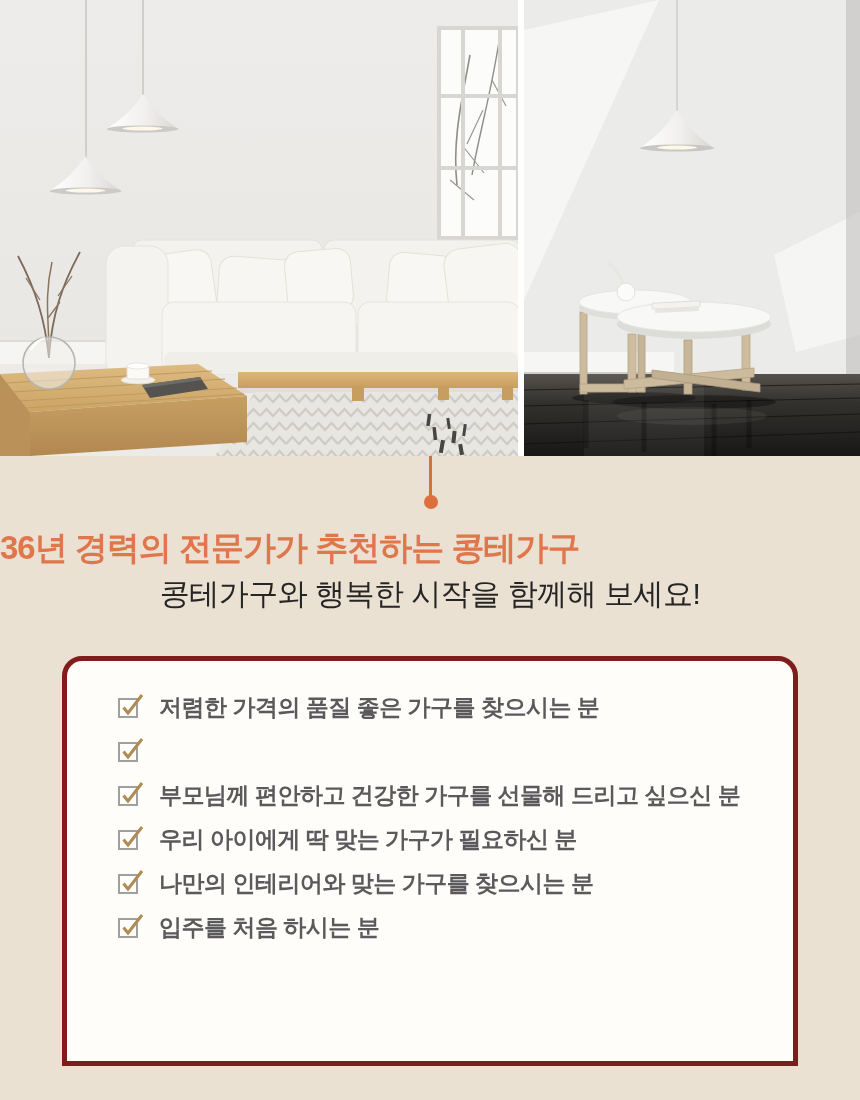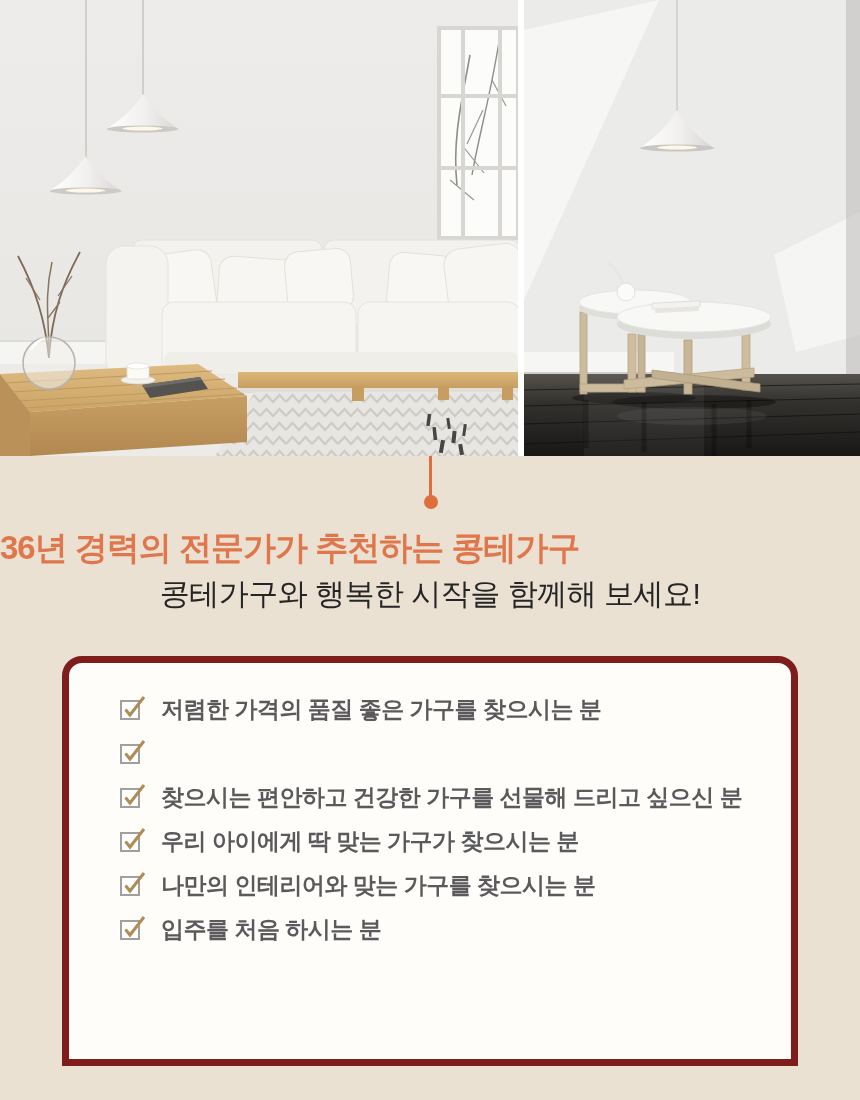--- a/index.html
+++ b/index.html
@@ -24,21 +24,21 @@
     letter-spacing:-1px;color:#e0764c;
   }
   .subheadline{
     position:absolute;left:0;top:574px;width:860px;margin:0;
     text-align:center;font-size:30px;line-height:1.3;font-weight:500;
     letter-spacing:-0.5px;color:#262525;
   }
   
   .checklist-box{
     position:absolute;left:62px;top:656px;width:736px;height:410px;
-    box-sizing:border-box;border:7px solid #7f1d1d;border-radius:20px 20px 0 0;
+    box-sizing:border-box;border:5px solid #7f1d1d;border-radius:20px 20px 0 0;
     background:#fefdfa;
   }
   .checklist{
     list-style:none;margin:0;padding:24px 0 0 50px;
   }
   .checklist li{
     display:flex;align-items:center;height:44px;gap:15px;white-space:nowrap;
   }
   .check-icon{flex:0 0 auto;margin-top:-3px;}
   .check-label{
@@ -286,29 +286,29 @@
             <rect x="2" y="7" width="18" height="18" fill="#ffffff" stroke="#a0a09e" stroke-width="2"></rect>
             <path d="M6.5,15.5 L11,21 L25,3" stroke="#b18b54" stroke-width="3" fill="none"></path>
           </svg>
       </li>
 
       <li>
         <svg class="check-icon" width="27" height="27" viewBox="0 0 27 27">
             <rect x="2" y="7" width="18" height="18" fill="#ffffff" stroke="#a0a09e" stroke-width="2"></rect>
             <path d="M6.5,15.5 L11,21 L25,3" stroke="#b18b54" stroke-width="3" fill="none"></path>
           </svg>
-        <span class="check-label">찾으시는 편안하고 건강한 가구를 선물해 드리고 싶으신 분</span>
-      </li>
-
-      <li>
-        <svg class="check-icon" width="27" height="27" viewBox="0 0 27 27">
-            <rect x="2" y="7" width="18" height="18" fill="#ffffff" stroke="#a0a09e" stroke-width="2"></rect>
-            <path d="M6.5,15.5 L11,21 L25,3" stroke="#b18b54" stroke-width="3" fill="none"></path>
-          </svg>
-        <span class="check-label">우리 아이에게 딱 맞는 가구가 찾으시는 분</span>
+        <span class="check-label">부모님께 편안하고 건강한 가구를 선물해 드리고 싶으신 분</span>
+      </li>
+
+      <li>
+        <svg class="check-icon" width="27" height="27" viewBox="0 0 27 27">
+            <rect x="2" y="7" width="18" height="18" fill="#ffffff" stroke="#a0a09e" stroke-width="2"></rect>
+            <path d="M6.5,15.5 L11,21 L25,3" stroke="#b18b54" stroke-width="3" fill="none"></path>
+          </svg>
+        <span class="check-label">우리 아이에게 딱 맞는 가구가 필요하신 분</span>
       </li>
 
 
       <li>
         <svg class="check-icon" width="27" height="27" viewBox="0 0 27 27">
             <rect x="2" y="7" width="18" height="18" fill="#ffffff" stroke="#a0a09e" stroke-width="2"></rect>
             <path d="M6.5,15.5 L11,21 L25,3" stroke="#b18b54" stroke-width="3" fill="none"></path>
           </svg>
         <span class="check-label">나만의 인테리어와 맞는 가구를 찾으시는 분</span>
       </li>

